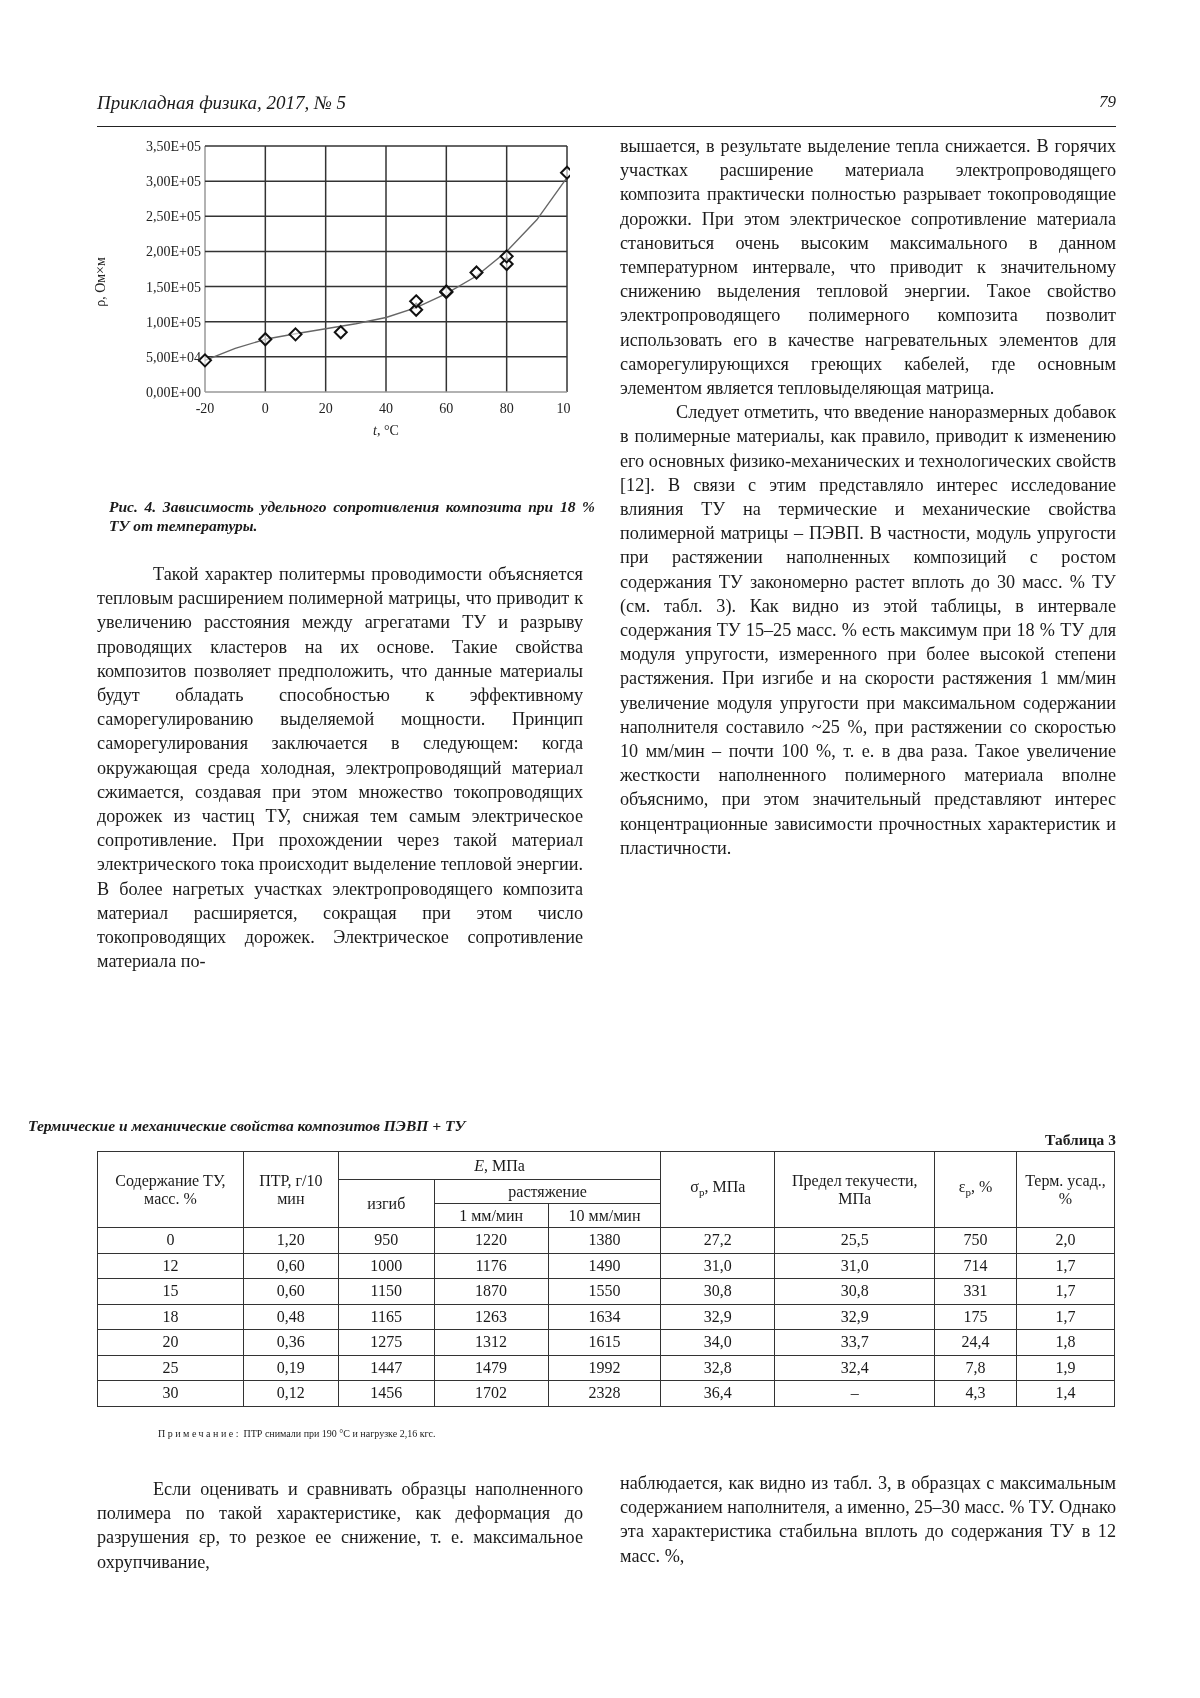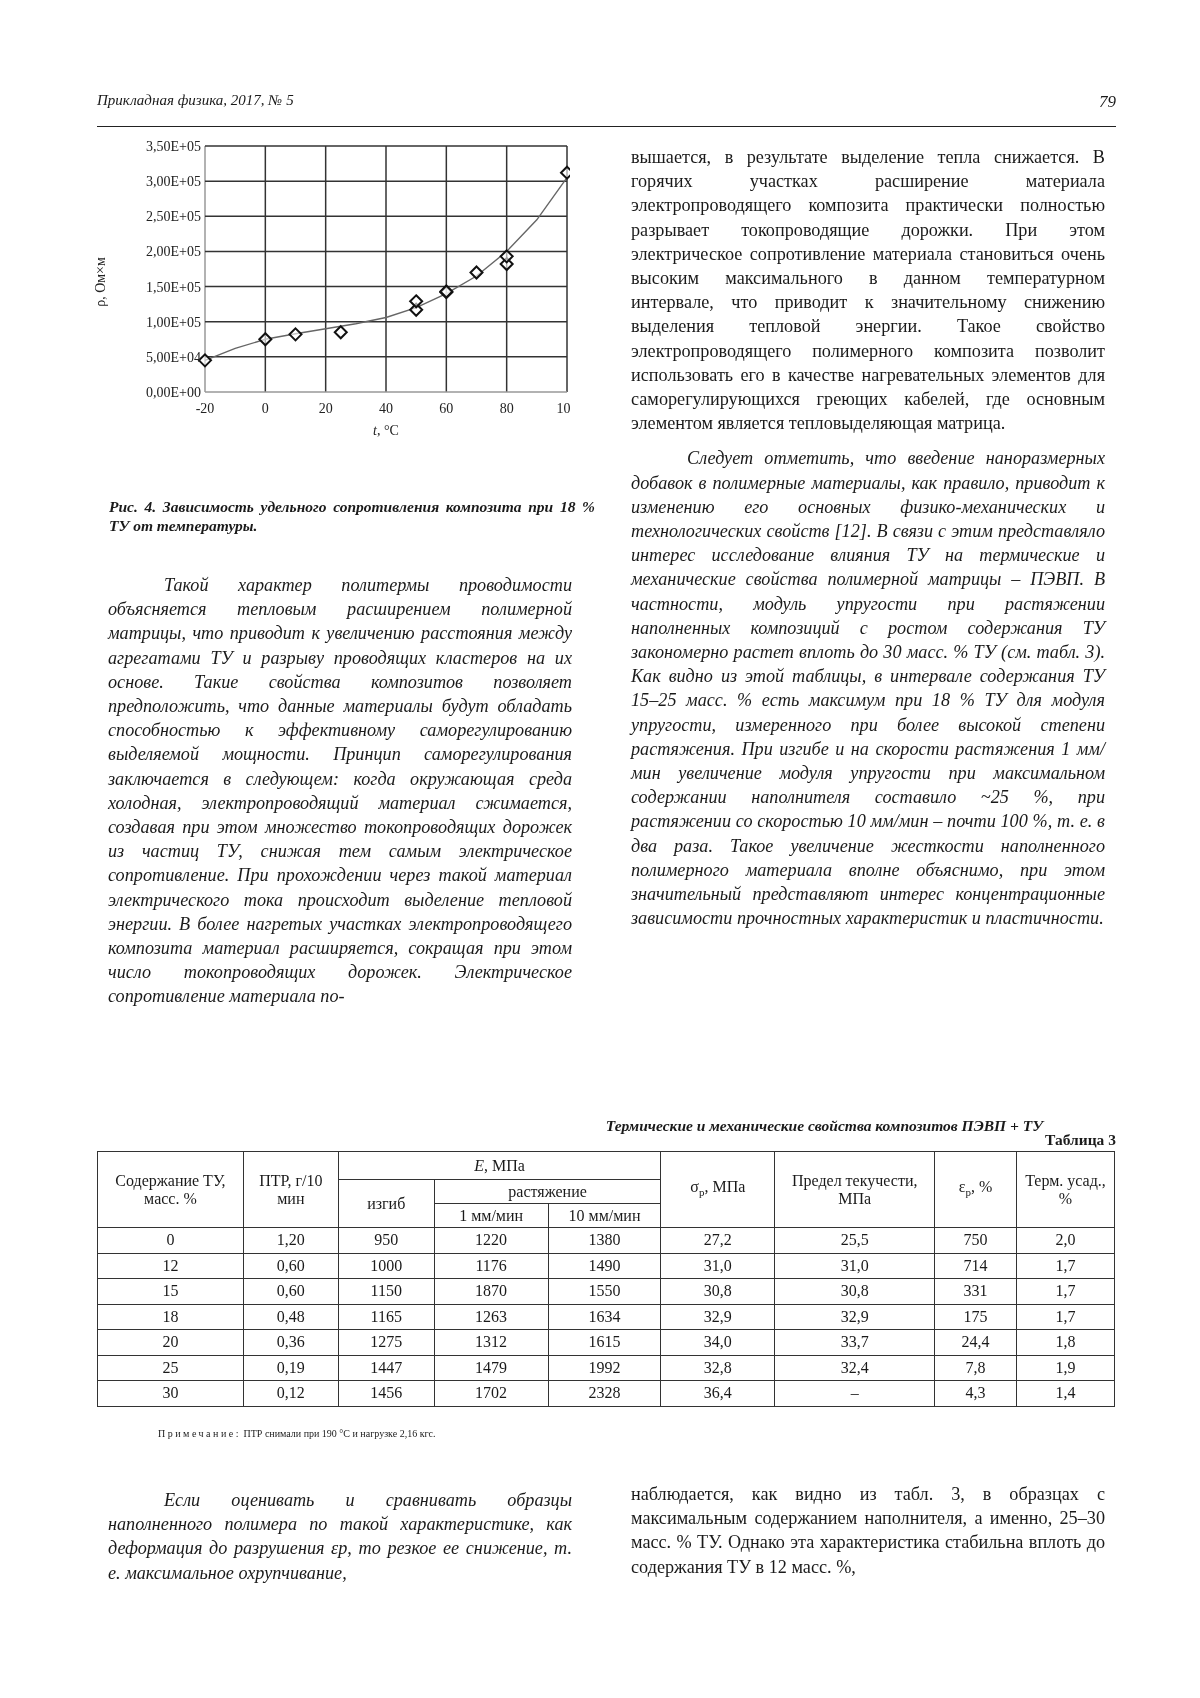--- a/index.html
+++ b/index.html
@@ -1,33 +1,33 @@
 <!DOCTYPE html>
 <html><head>
 <meta charset="utf-8">
 <style>
   html, body { margin:0; padding:0; background:#ffffff; }
   body { width:1200px; height:1698px; position:relative; font-family:"Liberation Serif", "DejaVu Serif", serif; color:#1a1a1a; overflow:hidden; }
   .abs { position:absolute; }
-  .running-head { left:97px; top:92px; font-style:italic; font-size:15px;font-family:Liberation Serif, serif; }
+  .running-head { left:97px; top:92px; font-style:italic; font-size:19px;font-family:Liberation Serif, serif; }
   .page-num { right:84px; top:92px; font-style:italic; font-size:17px;text-align:center; }
   .head-rule { left:97px; top:126px; width:1019px; height:1px; background:#222; }
 
   .col { position:absolute; font-size:18.2px; line-height:24.2px; text-align:justify; }
-  .col p { margin:11px; }
-  .col p.indent { text-indent:56px;font-style:italic; }
+  .col p { margin:0; }
+  .col p.indent { text-indent:56px; }
   .col-left { left:97px; width:486px; }
   .col-right { left:620px; width:496px; }
 
   .fig-caption { left:97px; top:497px; width:486px; font-size:15.5px; line-height:19px; font-weight:bold; font-style:italic; text-align:justify;margin-left:12px; }
 
   #chart { position:absolute; left:80px; top:135px; }
 
   .table-label { right:84px; top:1083px; font-weight:bold; font-size:15.5px;margin-top:48px; }
-  .table-title { left:0; width:1043px; top:1117px; text-align:right; font-weight:bold; font-style:italic; font-size:15.5px; padding-left:60px; box-sizing:border-box; }
+  .table-title { left:0; width:1043px; top:1117px; text-align:left; font-weight:bold; font-style:italic; font-size:15.5px; padding-left:28px; box-sizing:border-box; }
 
   table.props { position:absolute; left:97px; top:1151px; width:1018px; border-collapse:collapse; font-size:16px; }
   table.props td, table.props th { border:1.5px solid #333; text-align:center; font-weight:normal; padding:0; line-height:18px; }
   table.props th { vertical-align:middle; }
   table.props tbody td { height:24.5px; }
   .note { left:158px; top:1428px; font-size:10px; }
   .note .spaced { letter-spacing:2.5px; }
 
   .bottom-left { left:97px; top:1477px; width:486px; }
   .bottom-right { left:620px; top:1471px; width:496px; }

